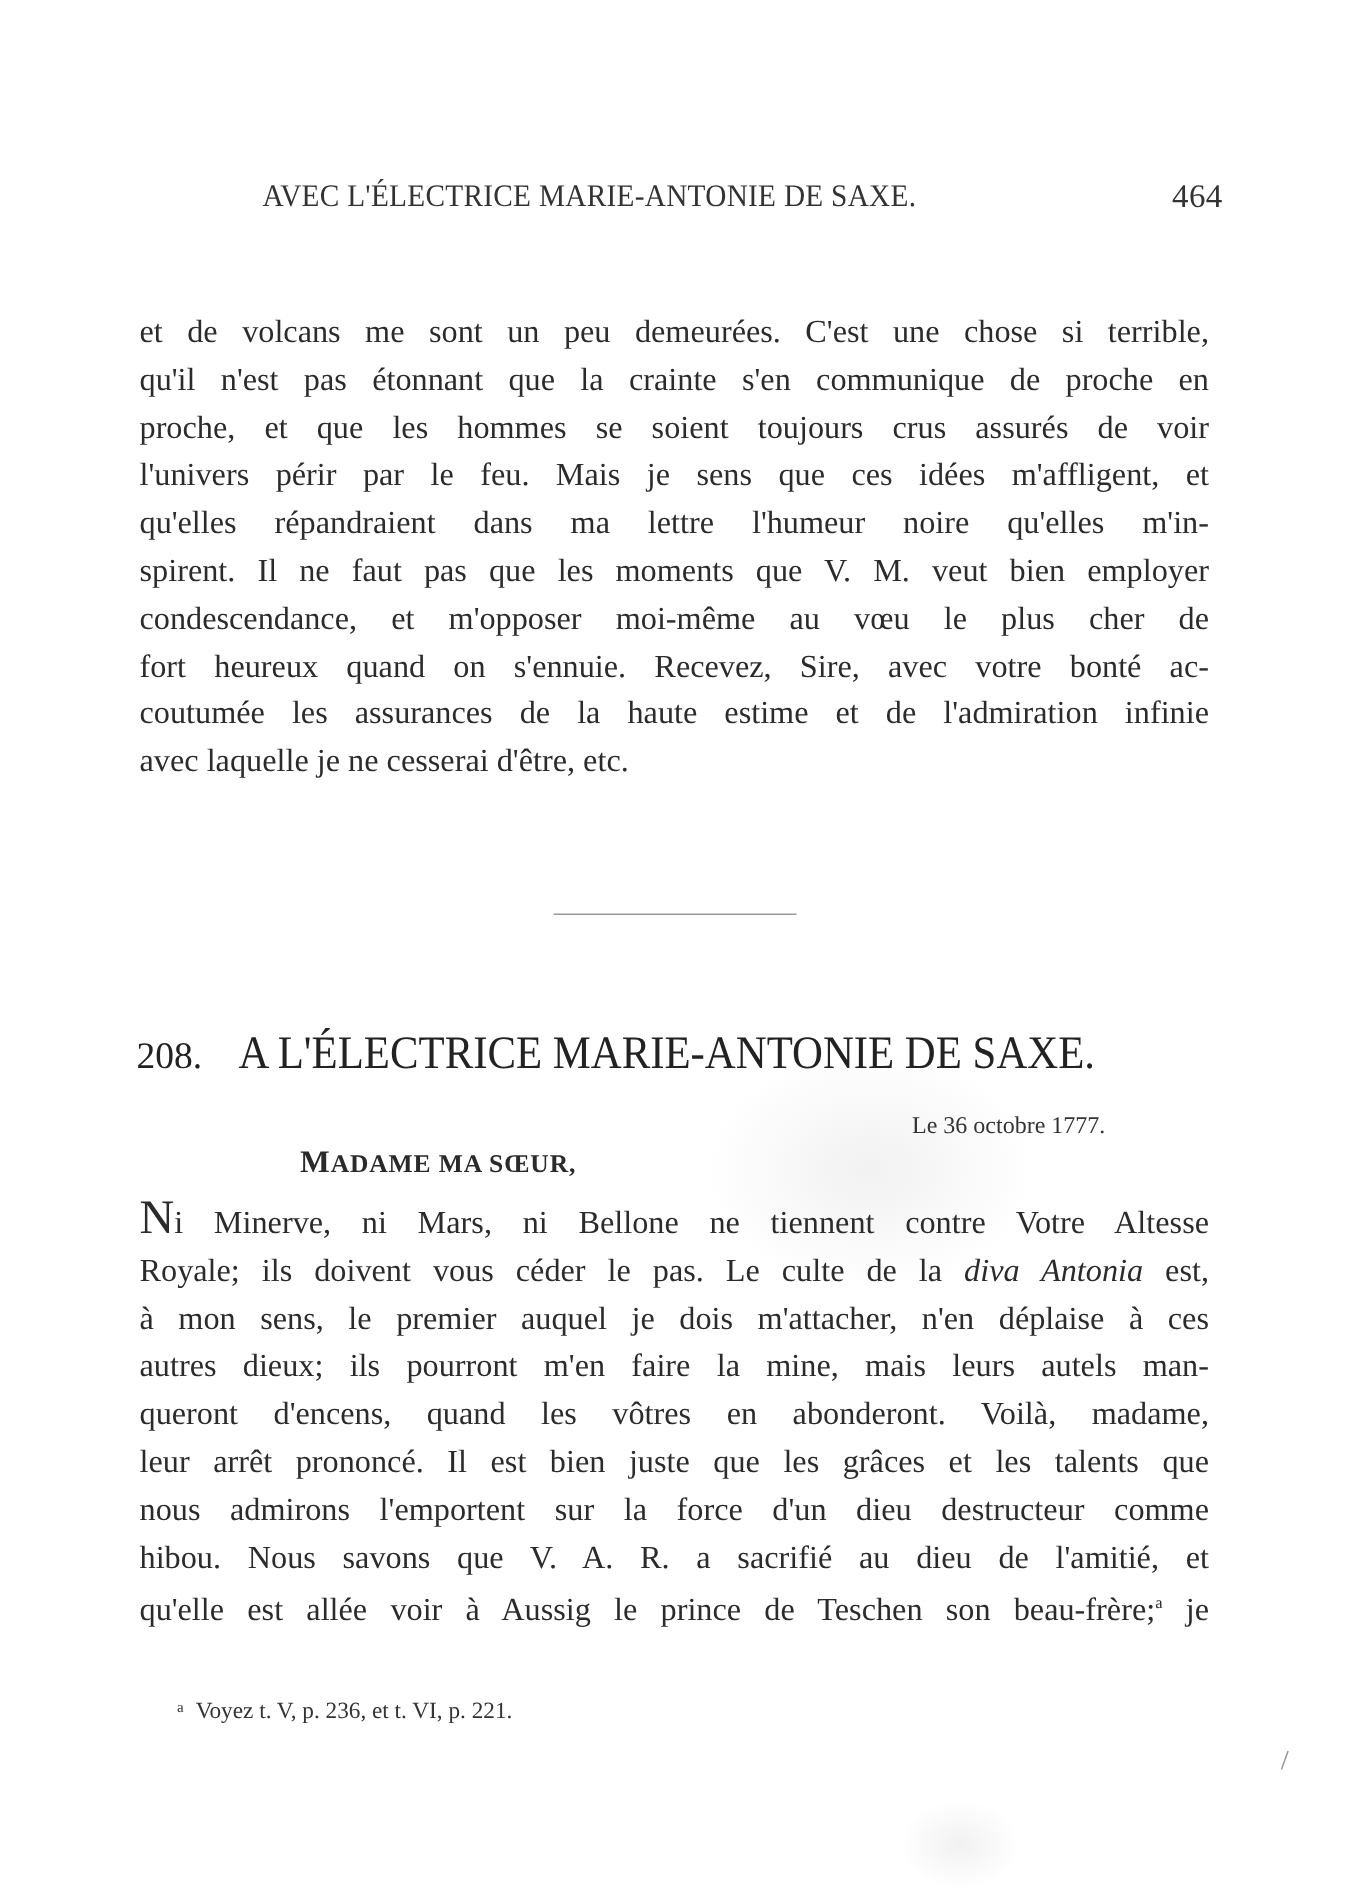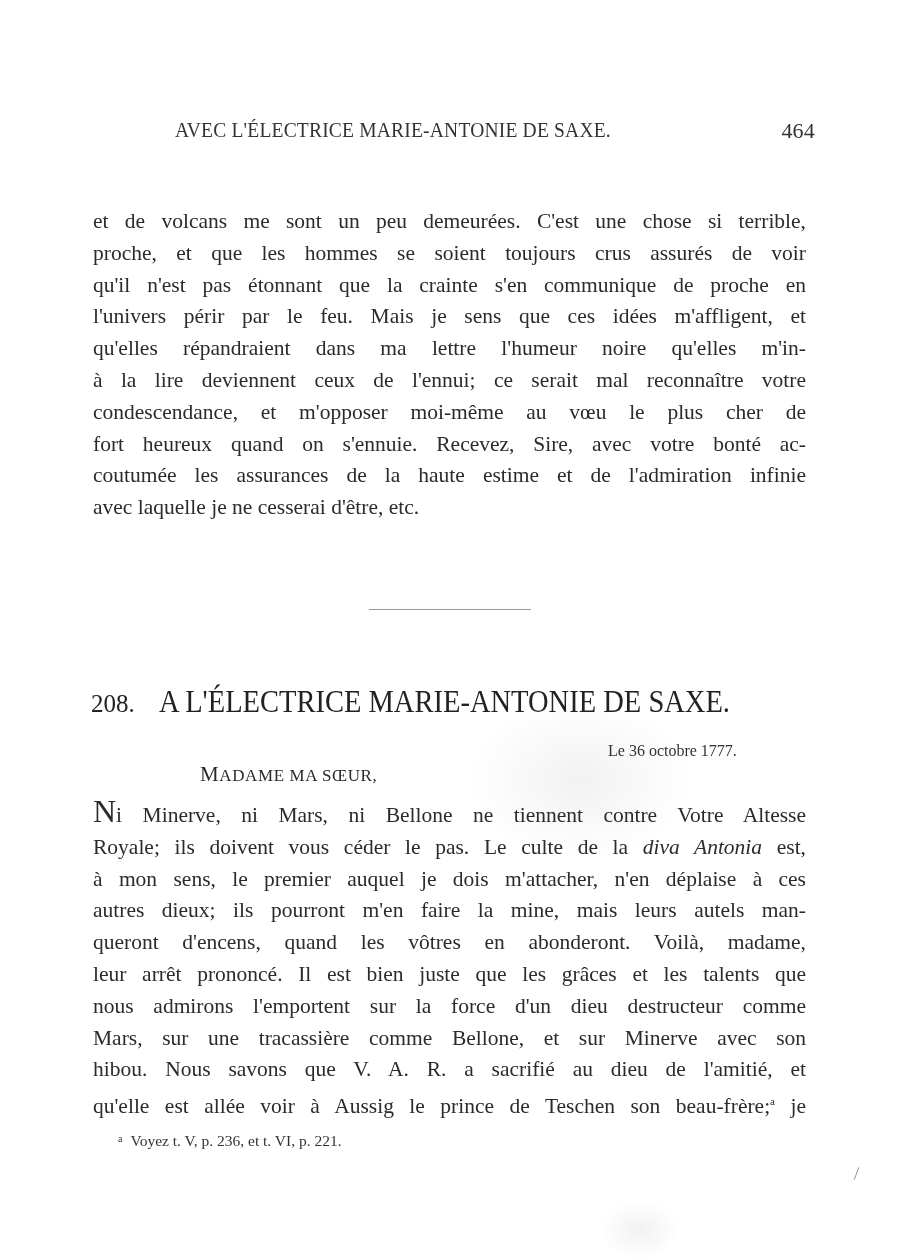--- a/index.html
+++ b/index.html
@@ -99,20 +99,21 @@
       white-space: nowrap;
     }
     .salutation {
       position: absolute;
       left: 200px;
       top: 762px;
       font-size: 17px;
       letter-spacing: 0.6px;
       color: #2a2a2a;
       white-space: nowrap;
+      font-weight: bold;
     }
     .salutation .cap {
       font-size: 21px;
     }
     .block2 { top: 800px; }
     .dropcap {
       font-size: 32px;
       line-height: 20px;
     }
     .italic {
@@ -159,25 +160,25 @@
   <div class="smudge" style="left:470px; top:700px; width:220px; height:160px;"></div>
   <div class="smudge" style="left:600px; top:1200px; width:80px; height:60px;"></div>
 
   <div class="running-head">
     <span class="rh-title">AVEC L'ÉLECTRICE MARIE-ANTONIE DE SAXE.</span>
     <span class="rh-page">464</span>
   </div>
 
   <div class="body-text block1">
     <span class="line">et de volcans me sont un peu demeurées. C'est une chose si terrible,</span>
+    <span class="line">qu'il n'est pas étonnant que la crainte s'en communique de proche en</span>
     <span class="line">proche, et que les hommes se soient toujours crus assurés de voir</span>
-    <span class="line">qu'il n'est pas étonnant que la crainte s'en communique de proche en</span>
     <span class="line">l'univers périr par le feu. Mais je sens que ces idées m'affligent, et</span>
     <span class="line">qu'elles répandraient dans ma lettre l'humeur noire qu'elles m'in-</span>
-    <span class="line">à la lire deviennent ceux de l'ennui; ce serait mal reconnaître votre</span>
+    <span class="line">spirent. Il ne faut pas que les moments que V. M. veut bien employer</span>
     <span class="line">condescendance, et m'opposer moi-même au vœu le plus cher de</span>
     <span class="line">fort heureux quand on s'ennuie. Recevez, Sire, avec votre bonté ac-</span>
     <span class="line">coutumée les assurances de la haute estime et de l'admiration infinie</span>
     <span class="line last">avec laquelle je ne cesserai d'être, etc.</span>
   </div>
 
   <div class="separator"></div>
 
   <div class="letter-heading">
     <span class="lh-num">208.</span><span class="lh-title">A L'ÉLECTRICE MARIE-ANTONIE DE SAXE.</span>
@@ -190,21 +191,20 @@
   </div>
 
   <div class="body-text block2">
     <span class="line"><span class="dropcap">N</span><span>i Minerve, ni Mars, ni Bellone ne tiennent contre Votre Altesse</span></span>
     <span class="line"><span>Royale; ils doivent vous céder le pas. Le culte de la </span><span class="italic">diva Antonia</span><span> est,</span></span>
     <span class="line">à mon sens, le premier auquel je dois m'attacher, n'en déplaise à ces</span>
     <span class="line">autres dieux; ils pourront m'en faire la mine, mais leurs autels man-</span>
     <span class="line">queront d'encens, quand les vôtres en abonderont. Voilà, madame,</span>
     <span class="line">leur arrêt prononcé. Il est bien juste que les grâces et les talents que</span>
     <span class="line">nous admirons l'emportent sur la force d'un dieu destructeur comme</span>
-    <span class="line">Mars, sur une tracassière comme Bellone, et sur Minerve avec son</span>
     <span class="line">hibou. Nous savons que V. A. R. a sacrifié au dieu de l'amitié, et</span>
     <span class="line"><span>qu'elle est allée voir à Aussig le prince de Teschen son beau-frère;</span><span class="sup">a</span><span> je</span></span>
   </div>
 
   <div class="footnote">
     <span class="fn-mark">a</span><span>Voyez t. V, p. 236, et t. VI, p. 221.</span>
   </div>
 
   <div class="stray-mark"></div>
 </div>

